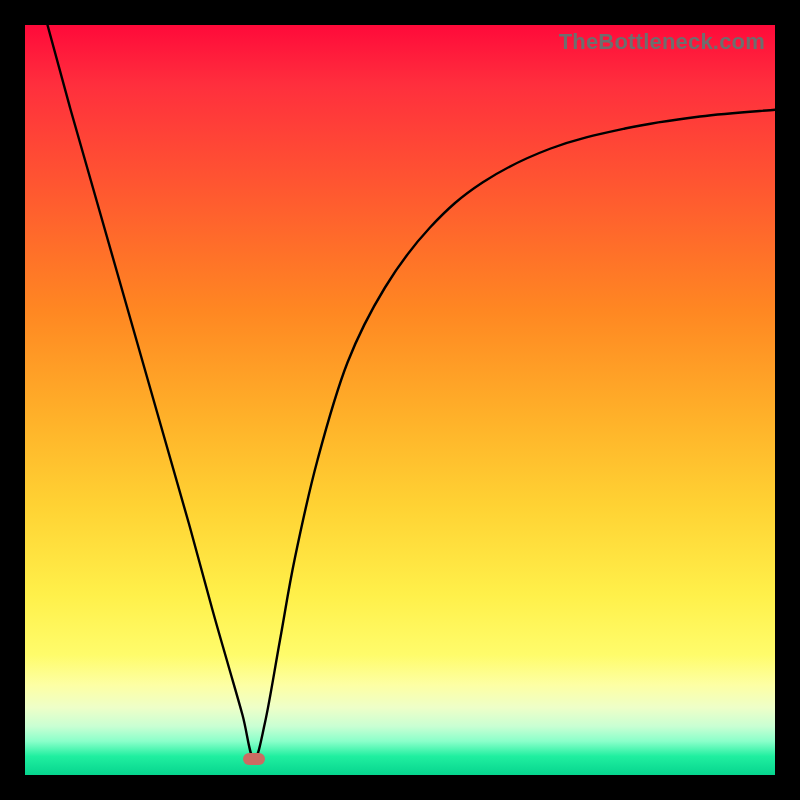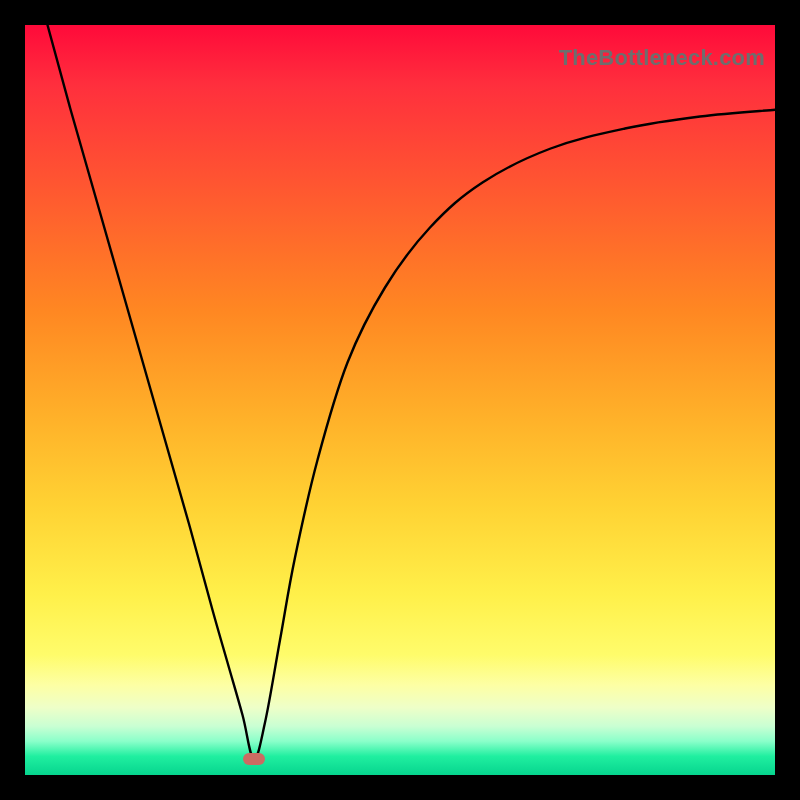--- a/index.html
+++ b/index.html
@@ -36,21 +36,20 @@
   .watermark {
     position: absolute;
     top: 4px;
     right: 10px;
     font-family: Arial, Helvetica, sans-serif;
     font-size: 22px;
     font-weight: 600;
     color: #6e6e6e;
     letter-spacing: 0.2px;
     user-select: none;
-    margin-top: 16px;
   }
   svg.curve {
     position: absolute;
     left: 0; top: 0;
     width: 750px;
     height: 750px;
     overflow: visible;
   }
   .marker {
     position: absolute;

